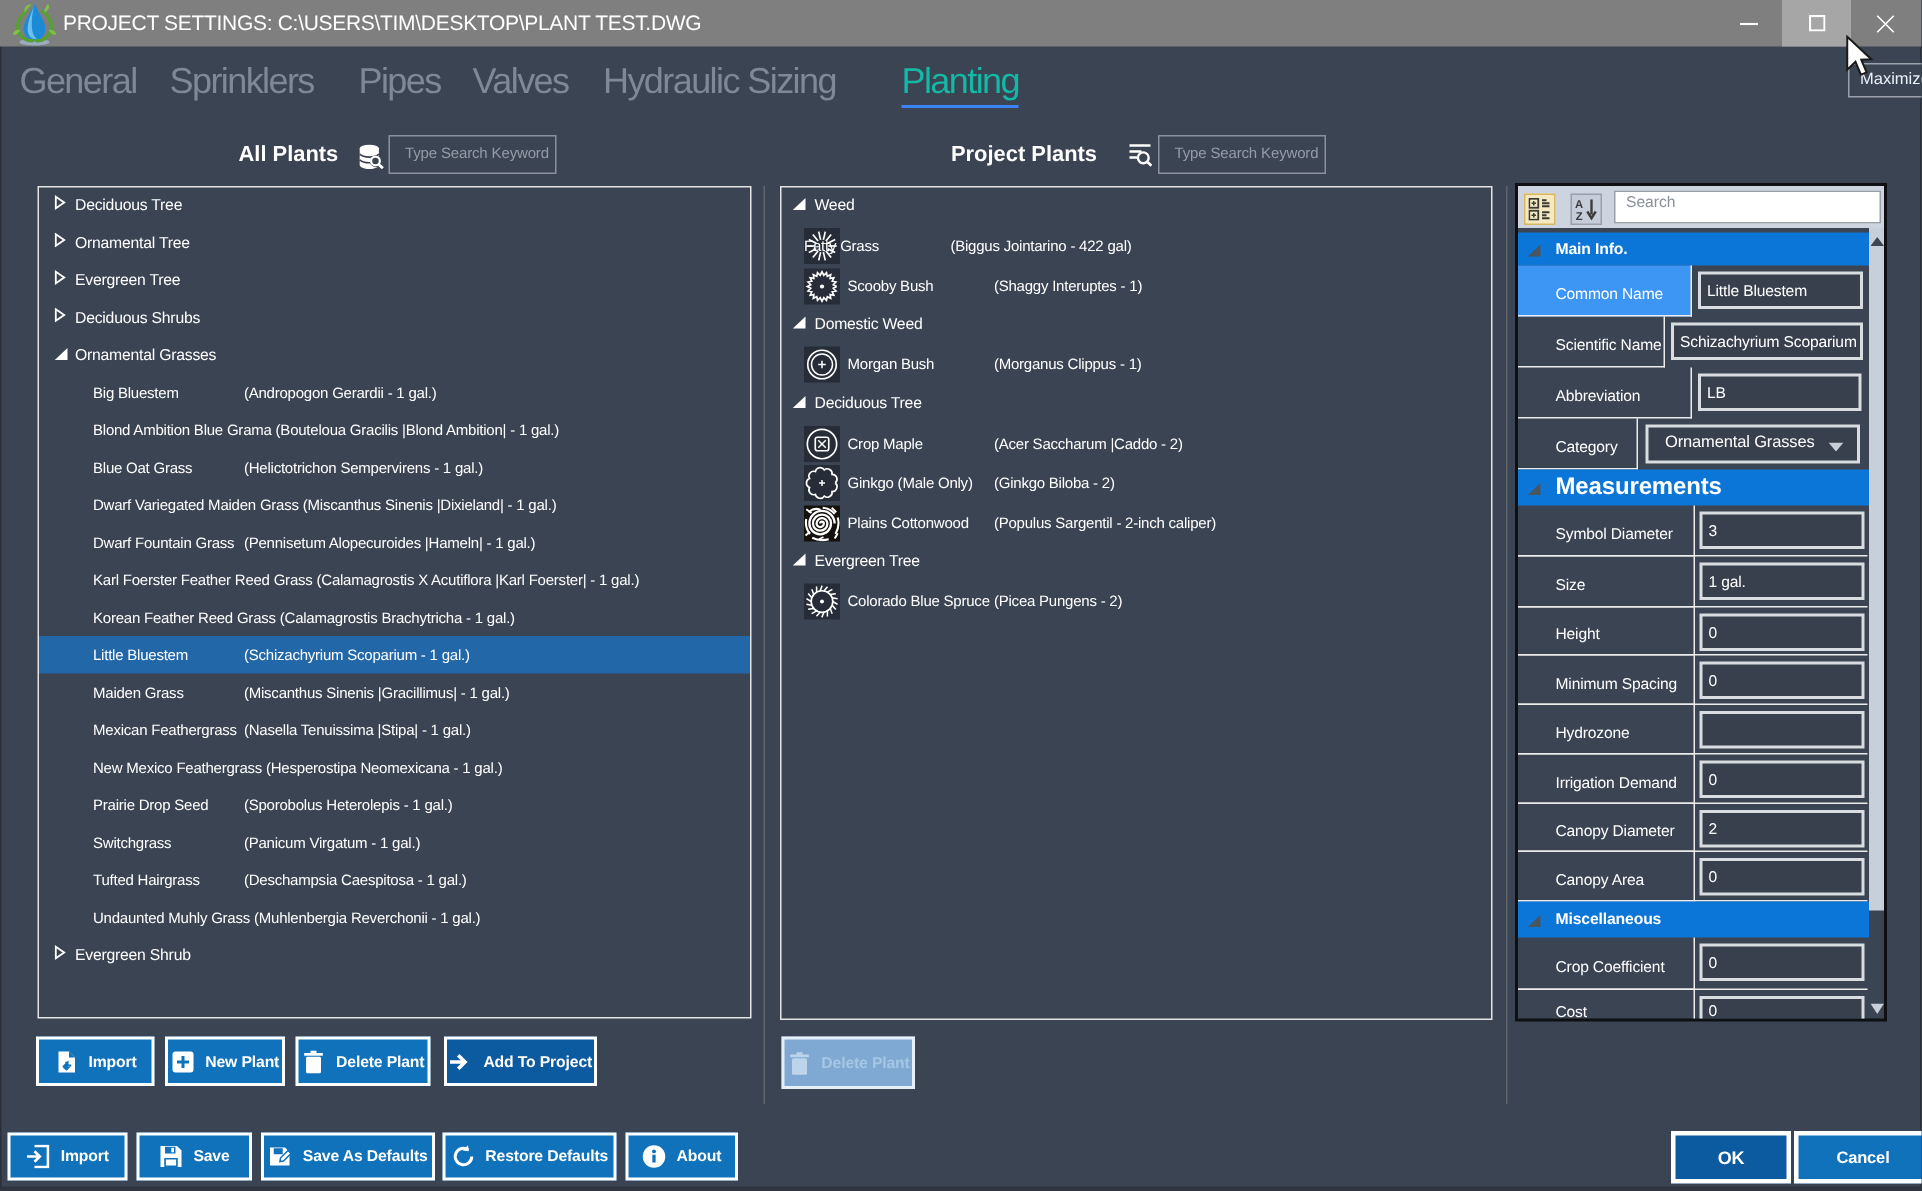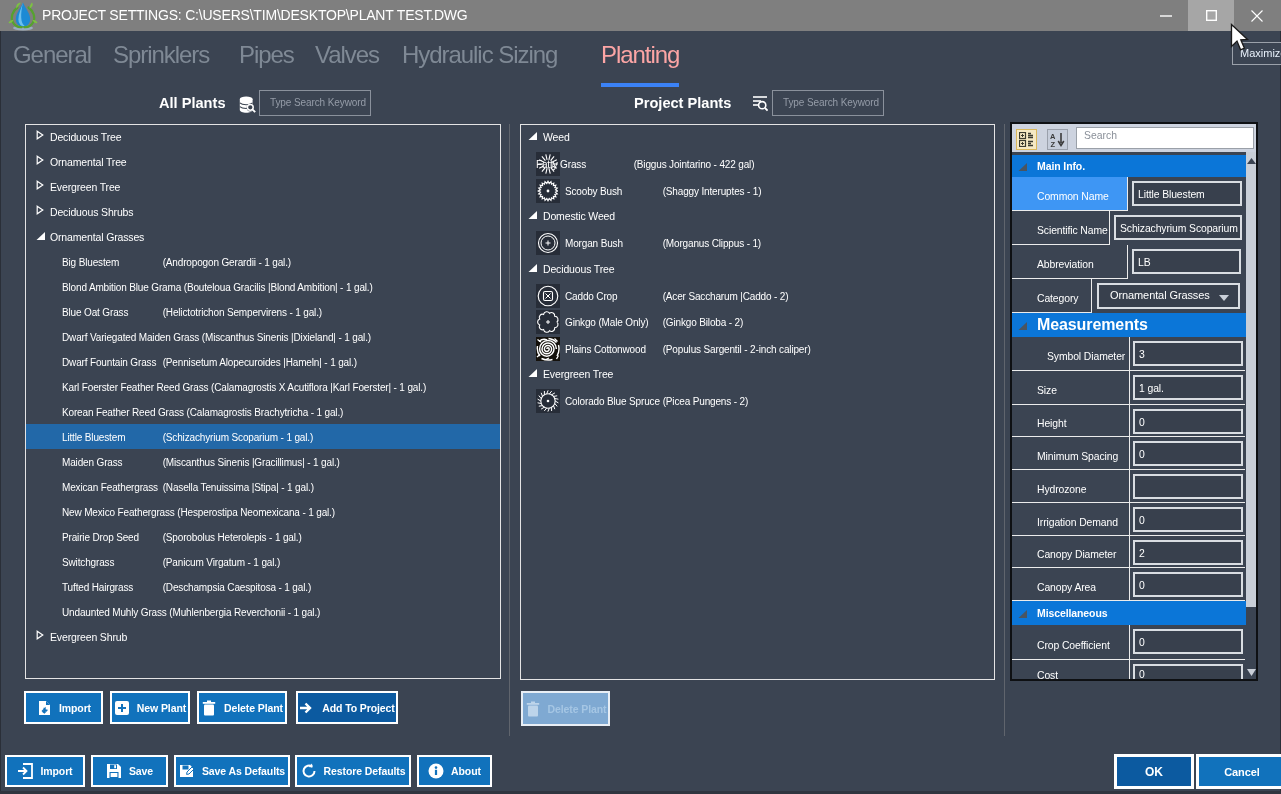--- a/index.html
+++ b/index.html
@@ -1,20 +1,20 @@
 <!DOCTYPE html>
 <html><head><meta charset="utf-8"><style>
 *{margin:0;padding:0;box-sizing:border-box}
 html,body{width:1281px;height:794px;overflow:hidden}
 body{font-family:"Liberation Sans",sans-serif;background:#3B4452;position:relative}
 .abs{position:absolute}
 .titlebar{left:0;top:0;width:1281px;height:31px;background:#7F7F7F}
 .title-text{left:42px;top:0;height:31px;line-height:31px;color:#fff;font-size:14px;letter-spacing:-.2px;white-space:pre}
 .tab{position:absolute;top:41px;font-size:24px;letter-spacing:-1.05px;color:#7F8995;white-space:pre}
-.tab.active{color:#fca5a5;border-bottom:4px solid #3b82f6;padding-bottom:14px}
+.tab.active{color:#14b8a6;border-bottom:2px solid #3b82f6;padding-bottom:1px}
 .hdr{position:absolute;font-weight:bold;font-size:14.6px;color:#fff;white-space:pre}
 .sbox{position:absolute;height:26px;border:1px solid #8A919C;color:#959CA8;font-size:10px;letter-spacing:-.1px;line-height:24px;padding-left:10px;white-space:pre}
 .panel{position:absolute;border:1px solid #E4E4E4}
 .trow{position:absolute;white-space:pre;color:#fff;font-size:10px;letter-spacing:-.15px}
 .tname{display:inline-block;min-width:98px}
 .mname{display:inline-block;min-width:95px}
 .cat{font-size:10.5px;letter-spacing:-.15px}
 .btn{position:absolute;background:#1172BC;border:2px solid #fff;color:#fff;font-weight:bold;font-size:10.5px;letter-spacing:-.1px;display:flex;align-items:center;justify-content:center;white-space:pre}
 .btn svg{margin-right:7px}
 .dark{background:#0C5AA0}
@@ -168,21 +168,21 @@
   </svg>
 <div class="trow cat" style="left:543px;top:263px">Deciduous Tree</div>
 <div class="abs" style="left:536px;top:284px;width:24px;height:24px;background:#272D38">
     <svg class="abs" style="left:0;top:0" width="24" height="24" viewBox="0 0 24 24">
       <circle cx="12" cy="12" r="9.8" fill="none" stroke="#fff" stroke-width="1.1"></circle>
       <rect x="7.5" y="7.5" width="9" height="9" rx="1.5" fill="none" stroke="#fff" stroke-width="1.1"></rect>
       <line x1="9.5" y1="9.5" x2="14.5" y2="14.5" stroke="#fff" stroke-width="1"></line>
       <line x1="14.5" y1="9.5" x2="9.5" y2="14.5" stroke="#fff" stroke-width="1"></line>
     </svg>
   </div>
-<div class="trow" style="left:565px;top:291px"><span class="mname">Caddo Crop</span> (Acer Saccharum |Caddo - 2)</div>
+<div class="trow" style="left:565px;top:291px"><span class="mname">Crop Maple</span> (Acer Saccharum |Caddo - 2)</div>
 <div class="abs" style="left:536px;top:310px;width:24px;height:24px;background:#272D38">
     <svg class="abs" style="left:0;top:0" width="24" height="24" viewBox="0 0 24 24">
       <path d="M 20.8 12.0 A 3.2 3.2 0 0 1 18.7 17.7 A 3.2 3.2 0 0 1 13.5 20.7 A 3.2 3.2 0 0 1 7.6 19.6 A 3.2 3.2 0 0 1 3.7 15.0 A 3.2 3.2 0 0 1 3.7 9.0 A 3.2 3.2 0 0 1 7.6 4.4 A 3.2 3.2 0 0 1 13.5 3.3 A 3.2 3.2 0 0 1 18.7 6.3 A 3.2 3.2 0 0 1 20.8 12.0 " fill="none" stroke="#fff" stroke-width="1.1"></path>
       <line x1="10" y1="12" x2="14" y2="12" stroke="#fff" stroke-width="1"></line>
       <line x1="12" y1="10" x2="12" y2="14" stroke="#fff" stroke-width="1"></line>
     </svg>
   </div>
 <div class="trow" style="left:565px;top:317px"><span class="mname">Ginkgo (Male Only)</span> (Ginkgo Biloba - 2)</div>
 <div class="abs" style="left:536px;top:337px;width:24px;height:24px;background:#14110C">
     <svg class="abs" style="left:0;top:0" width="24" height="24" viewBox="0 0 24 24">
@@ -282,21 +282,21 @@
     <div class="gedit" style="left:85px;top:131px;width:143px;height:26px;font-size:11px;padding-left:11px;line-height:21px">Ornamental Grasses<svg width="10" height="6" viewBox="0 0 10 6" style="position:absolute;right:9px;top:10px">
         <path d="M0 0 L5 6 L10 0 z" fill="#C9CFD8"></path>
       </svg></div>
     <div class="gcat" style="left:0;top:161px;width:234px;height:24px;line-height:24px"></div>
     <svg class="abs" style="left:6px;top:169px" width="10" height="10" viewBox="0 0 10 10">
       <path d="M9 1 L9 9 L0.5 9 z" fill="#4A5560"></path>
     </svg>
     <div class="abs" style="left:25px;top:161px;height:24px;line-height:24px;color:#fff;font-weight:bold;font-size:16px;letter-spacing:-.1px">Measurements</div>
     <div class="cell" style="left:0;top:185px;width:118px;height:34px;"></div>
     <div class="abs" style="left:0;top:218px;width:233px;height:1px;background:#ECECEC"></div>
-    <div class="glabel" style="left:35px;top:185px;height:39px;line-height:40px">Symbol Diameter</div>
+    <div class="glabel" style="left:25px;top:185px;height:39px;line-height:40px">Symbol Diameter</div>
     <div class="gedit" style="left:121px;top:189px;width:110px;height:25px;line-height:24px">3</div>
     <div class="cell" style="left:0;top:219px;width:118px;height:34px;"></div>
     <div class="abs" style="left:0;top:252px;width:233px;height:1px;background:#ECECEC"></div>
     <div class="glabel" style="left:25px;top:219px;height:34px;line-height:40px">Size</div>
     <div class="gedit" style="left:121px;top:223px;width:110px;height:25px;line-height:24px">1 gal.</div>
     <div class="cell" style="left:0;top:253px;width:118px;height:32px;"></div>
     <div class="abs" style="left:0;top:284px;width:233px;height:1px;background:#ECECEC"></div>
     <div class="glabel" style="left:25px;top:253px;height:32px;line-height:38px">Height</div>
     <div class="gedit" style="left:121px;top:257px;width:110px;height:25px;line-height:24px">0</div>
     <div class="cell" style="left:0;top:285px;width:118px;height:33px;"></div>

